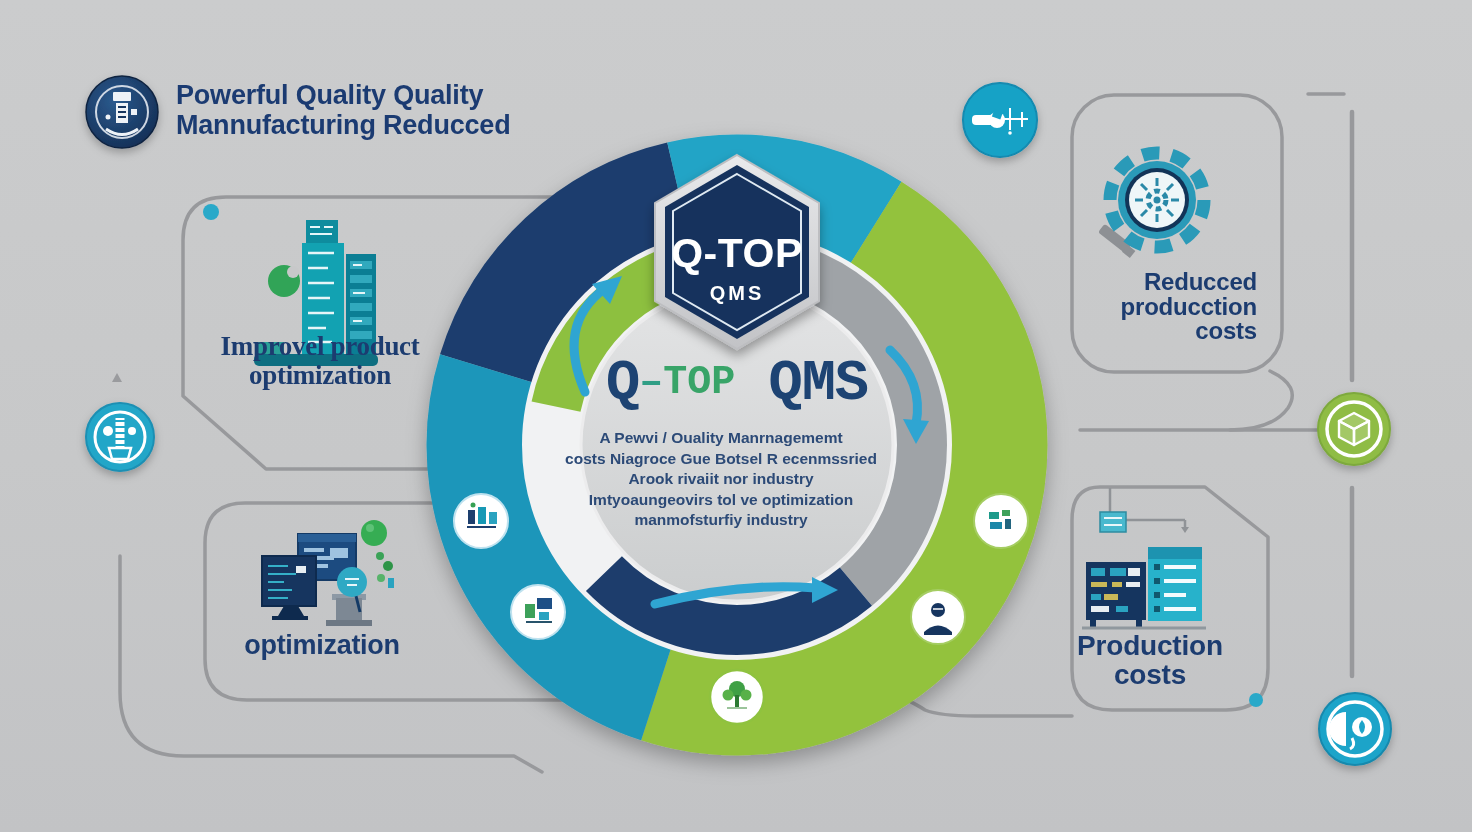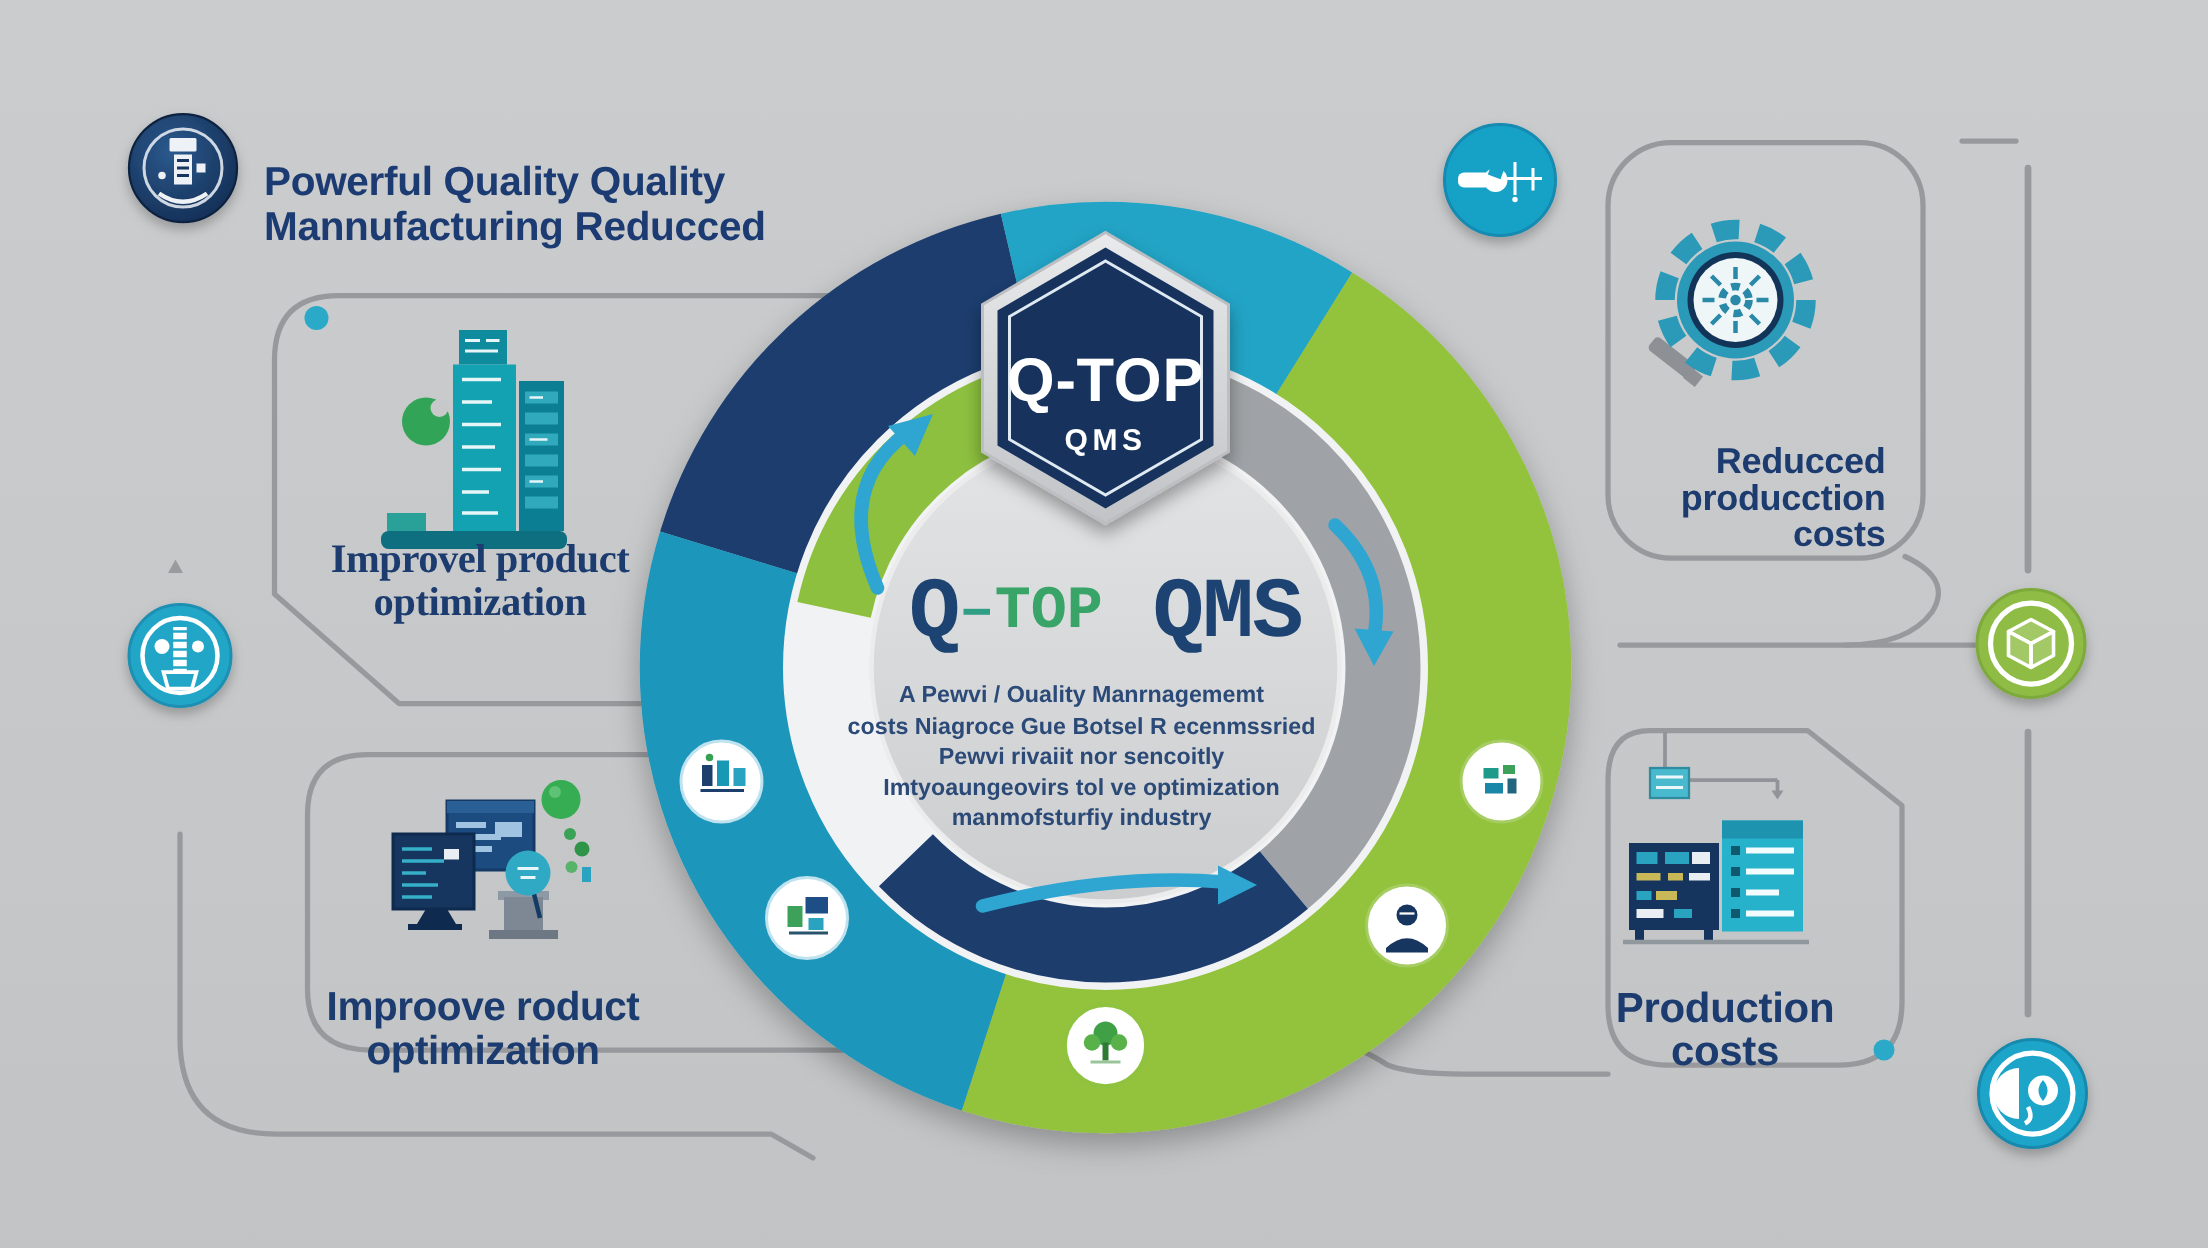--- a/index.html
+++ b/index.html
@@ -1,19 +1,19 @@
 <!DOCTYPE html>
 <html><head>
 <meta charset="utf-8">
 <style>
   html,body{margin:0;padding:0;background:#9d9ea1;}
   #stage{position:relative;width:1472px;height:832px;overflow:hidden;
          background:linear-gradient(180deg,#cbcccd 0%,#c7c8c9 55%,#c2c3c5 100%);
          font-family:"Liberation Sans", sans-serif;}
-  .abs{position:absolute;margin-top:26px;}
+  .abs{position:absolute;}
   svg{position:absolute;left:0;top:0;}
   .card-label{font-weight:700;color:#1c3c70;text-align:center;}
   .lbl-big{font-size:27px;line-height:29px;letter-spacing:-0.3px;}
   .lbl-mid{font-size:24px;line-height:24.5px;letter-spacing:-0.2px;}
   .lbl-rb{font-size:28px;line-height:29px;letter-spacing:-0.2px;}
   #title{font-size:27px;line-height:30px;font-weight:700;color:#1b3b72;letter-spacing:-0.2px;}
   #center-title{font-weight:700;text-align:center;white-space:nowrap;font-family:Liberation Mono, monospace;}
   #center-title .q,#center-title .qms{font-size:57px;color:#1d4373;letter-spacing:-1px;}
   #center-title .dash{font-size:40px;color:#2f9e85;vertical-align:6px;}
   #center-title .top{font-size:40px;color:#38a468;vertical-align:6px;letter-spacing:0;}
@@ -227,21 +227,20 @@
     <div>Powerful Quality Quality</div>
     <div>Mannufacturing Reducced</div>
   </div>
 
   <div class="abs z2 card-label lbl-big" style="left:170px;top:332px;width:300px;font-family:Liberation Serif, serif;">
     <div>Improvel product</div>
     <div>optimization</div>
   </div>
 
   <div class="abs z2 card-label lbl-big" style="left:172px;top:631px;width:300px;">
-    <div>Improove roduct</div>
     <div>optimization</div>
   </div>
 
   <div class="abs z2 card-label lbl-mid" style="left:1047px;top:270px;width:210px;text-align:right;">
     <div>Reducced</div>
     <div>producction</div>
     <div>costs</div>
   </div>
 
   <div class="abs z2 card-label lbl-rb" style="left:1045px;top:631px;width:210px;">
@@ -337,18 +336,18 @@
       <text x="737" y="300" text-anchor="middle" font-family="Liberation Sans, sans-serif" font-size="20" font-weight="700" fill="#ffffff" letter-spacing="3">QMS</text>
     </g>
   </svg>
 
   <div class="abs z4" id="center-title" style="left:517px;top:352px;width:440px;">
     <span class="q">Q</span><span class="dash">–</span><span class="top">TOP</span><span class="q">&nbsp;</span><span class="qms">QMS</span>
   </div>
   <div class="abs z4" id="center-desc" style="left:541px;top:428px;width:360px;">
     <div>A Pewvi / Ouality Manrnagememt</div>
     <div>costs Niagroce Gue Botsel R ecenmssried</div>
-    <div>Pewvi rivaiit nor sencoitly</div>
+    <div>Arook rivaiit nor industry</div>
     <div>Imtyoaungeovirs tol ve optimization</div>
     <div>manmofsturfiy industry</div>
   </div>
 
 </div>
 
 </body></html>

